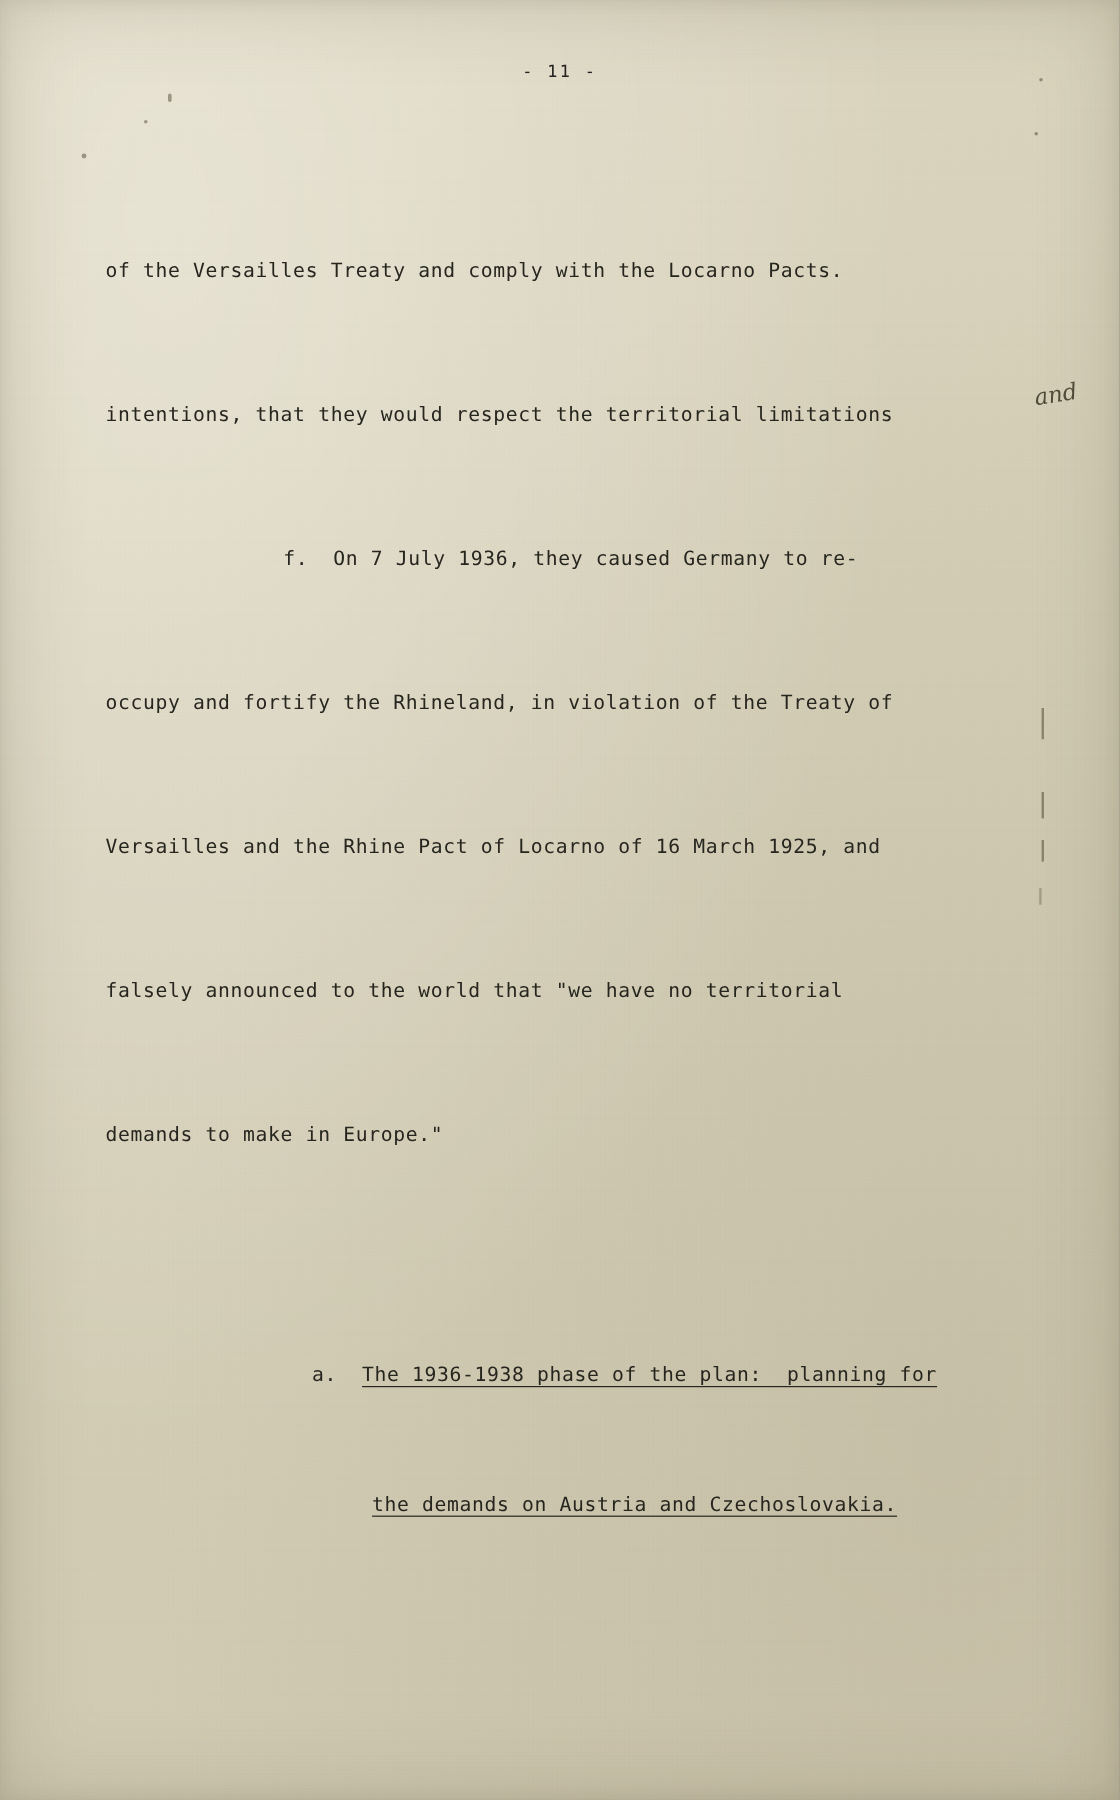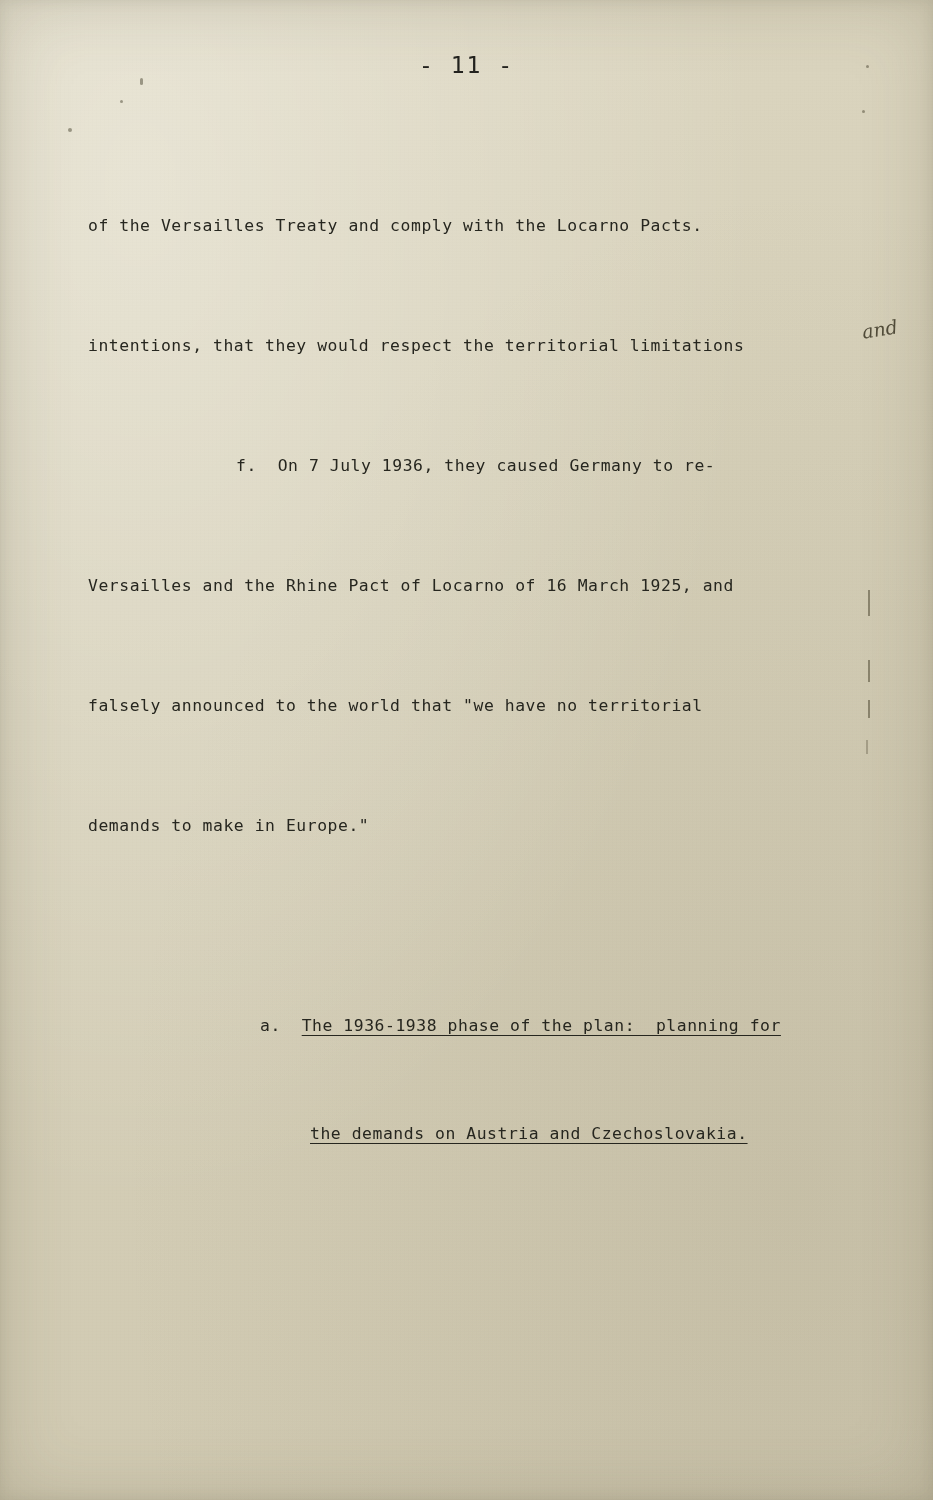--- a/index.html
+++ b/index.html
@@ -35,21 +35,21 @@
     inset: 0;
     pointer-events: none;
     box-shadow: inset 0 0 70px rgba(90,82,56,0.22), inset 0 0 14px rgba(60,55,35,0.10);
   }
   .page-number {
     position: absolute;
     top: 52px;
     left: 0;
     width: 933px;
     text-align: center;
-    font-size: 23px;
+    font-size: 14px;
     letter-spacing: 2px;
     color: #23231f;
   }
   .body-text {
     position: absolute;
     top: 126px;
     left: 88px;
     width: 790px;
     font-size: 16.4px;
     line-height: 40px;
@@ -105,20 +105,21 @@
 <div class="page">
 
   <div class="paper-grain"></div>
 
   <div class="page-number">- 11 -</div>
 
   <div class="body-text">
     <span class="line">of the Versailles Treaty and comply with the Locarno Pacts.</span>
     <span class="line">intentions, that they would respect the territorial limitations</span>
     <span class="line indent-f">f.  On 7 July 1936, they caused Germany to re-</span>
+    <span class="line">occupy and fortify the Rhineland, in violation of the Treaty of</span>
     <span class="line">Versailles and the Rhine Pact of Locarno of 16 March 1925, and</span>
     <span class="line">falsely announced to the world that "we have no territorial</span>
     <span class="line">demands to make in Europe."</span>
 
 
     <span class="line indent-a"><span>a.</span>  <span class="underline">The 1936-1938 phase of the plan:  planning for</span></span>
     <span class="sub-a-line2"><span class="underline">the demands on Austria and Czechoslovakia.</span></span>
 
     
     

